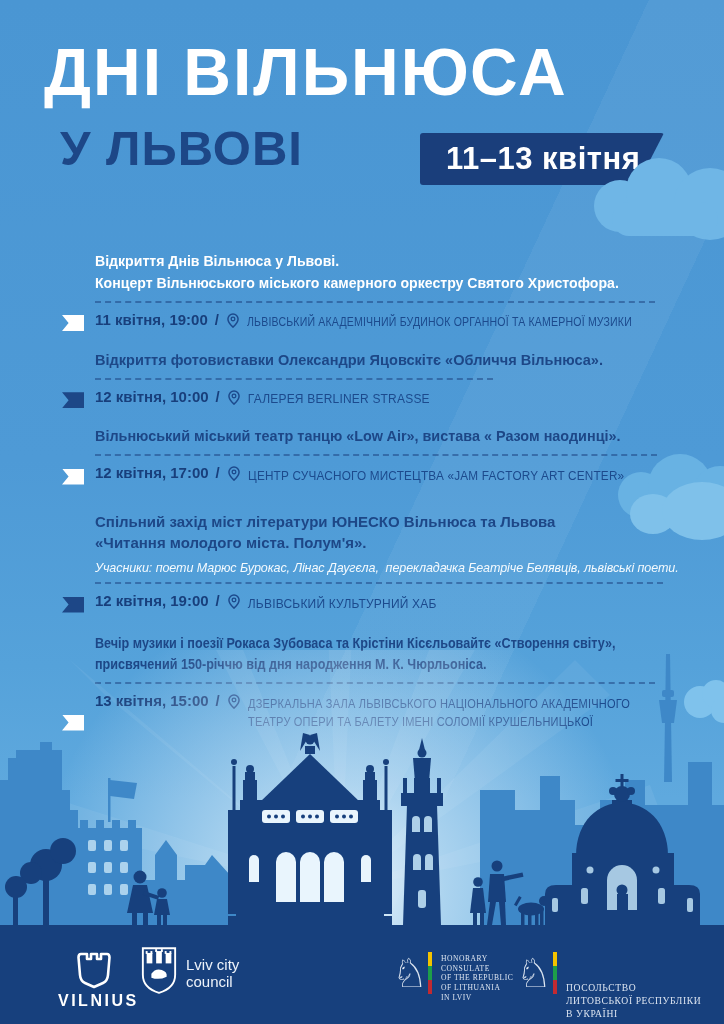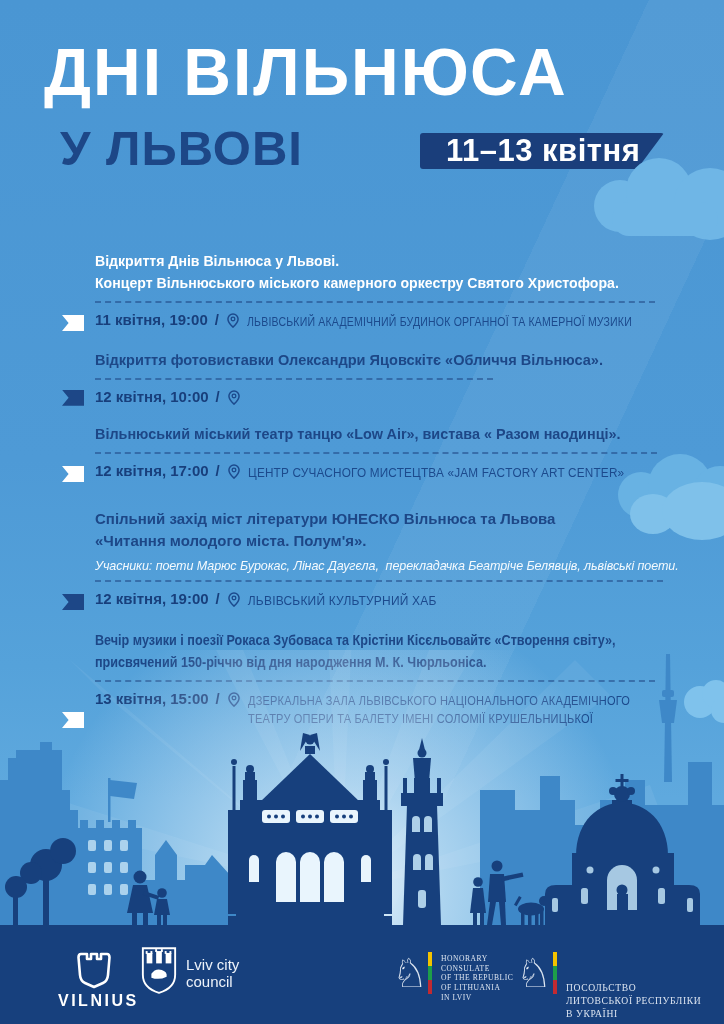--- a/index.html
+++ b/index.html
@@ -9,21 +9,21 @@
     background:linear-gradient(180deg,#4a96d3 0%,#4e9ad6 45%,#55a2da 65%,#5fa9de 78%);
   }
   .poster::before{
     content:"";position:absolute;inset:0;pointer-events:none;
     background:linear-gradient(115deg,transparent 54%,rgba(255,255,255,.05) 54%,rgba(255,255,255,.05) 68%,transparent 68%);
   }
   
   .title1{position:absolute;left:44px;top:38px;font-size:66px;line-height:1.05;font-weight:bold;color:#ffffff;letter-spacing:2px;white-space:pre;}
   .title2{position:absolute;left:60px;top:122px;font-size:49px;line-height:1.1;font-weight:bold;color:#1d4787;letter-spacing:1px;white-space:pre;}
   .badge{
-    position:absolute;left:420px;top:133px;width:244px;height:36px;background:#1a3e7b;
+    position:absolute;left:420px;top:133px;width:244px;height:52px;background:#1a3e7b;
     clip-path:polygon(0 0,100% 0,89% 100%,0 100%);border-radius:3px;
     display:flex;align-items:center;padding-left:26px;box-sizing:border-box;z-index:2;
   }
   .badge span{color:#ffffff;font-size:31px;font-weight:bold;letter-spacing:.5px;white-space:pre;}
   .cloud{position:absolute;z-index:3;}
   .cloud .c{position:absolute;border-radius:50%;}
   
   .events{position:absolute;left:62px;top:250px;right:20px;z-index:1;}
   .event{display:flex;align-items:flex-end;}
   .bullet{flex:0 0 22px;width:22px;height:16px;margin-top:4px;
@@ -104,20 +104,21 @@
       <div class="ebody">
         <div class="etitle t-navy" style="transform:scaleX(.97);">Відкриття фотовиставки Олександри Яцовскітє «Обличчя Вільнюса».</div>
         <div class="dash" style="width:398px;"></div>
         <div class="meta">
           <span class="edate">12 квітня, 10:00</span>
           <span class="slash">/</span>
           <svg class="pin" width="14" height="17" viewBox="0 0 16 18">
               <path d="M8 1.5C4.8 1.5 2.2 4.1 2.2 7.3c0 4.2 5.8 9.2 5.8 9.2s5.8-5 5.8-9.2C13.8 4.1 11.2 1.5 8 1.5z" fill="none" stroke="#1c4a8d" stroke-width="1.7"></path>
               <circle cx="8" cy="7.2" r="2.1" fill="none" stroke="#1c4a8d" stroke-width="1.5"></circle>
             </svg>
+          <span class="eloc">ГАЛЕРЕЯ BERLINER STRASSE</span>
         </div>
       </div>
     </div>
 
     <div class="event" style="margin-bottom:26px;">
       <div class="bullet b-white"></div>
       <div class="ebody">
         <div class="etitle t-navy" style="transform:scaleX(.96);">Вільнюський міський театр танцю «Low Air», вистава « Разом наодинці».</div>
         <div class="dash" style="width:562px;"></div>
         <div class="meta">

